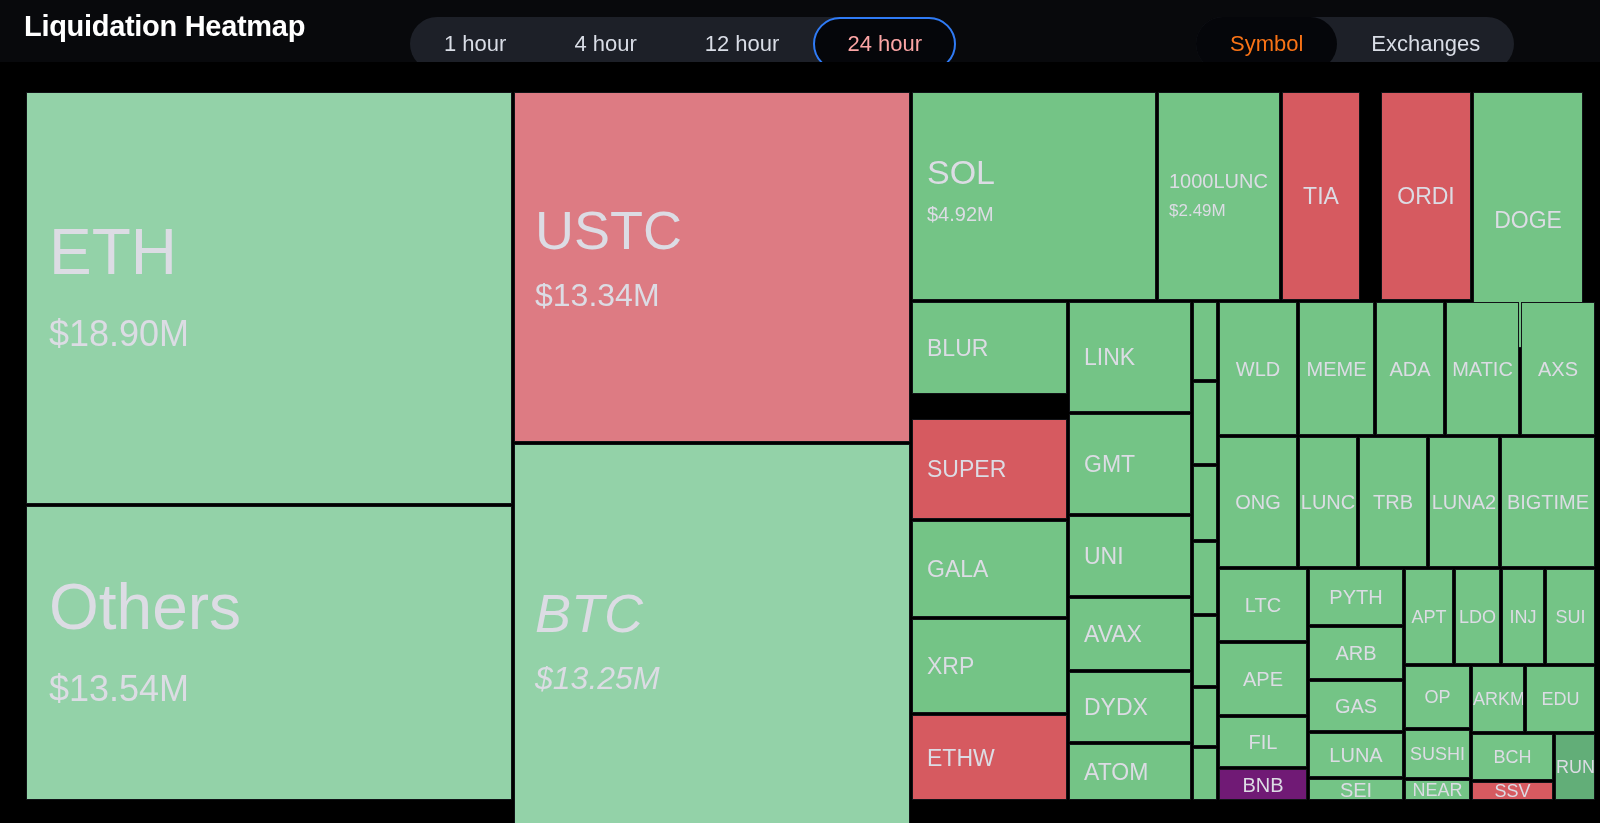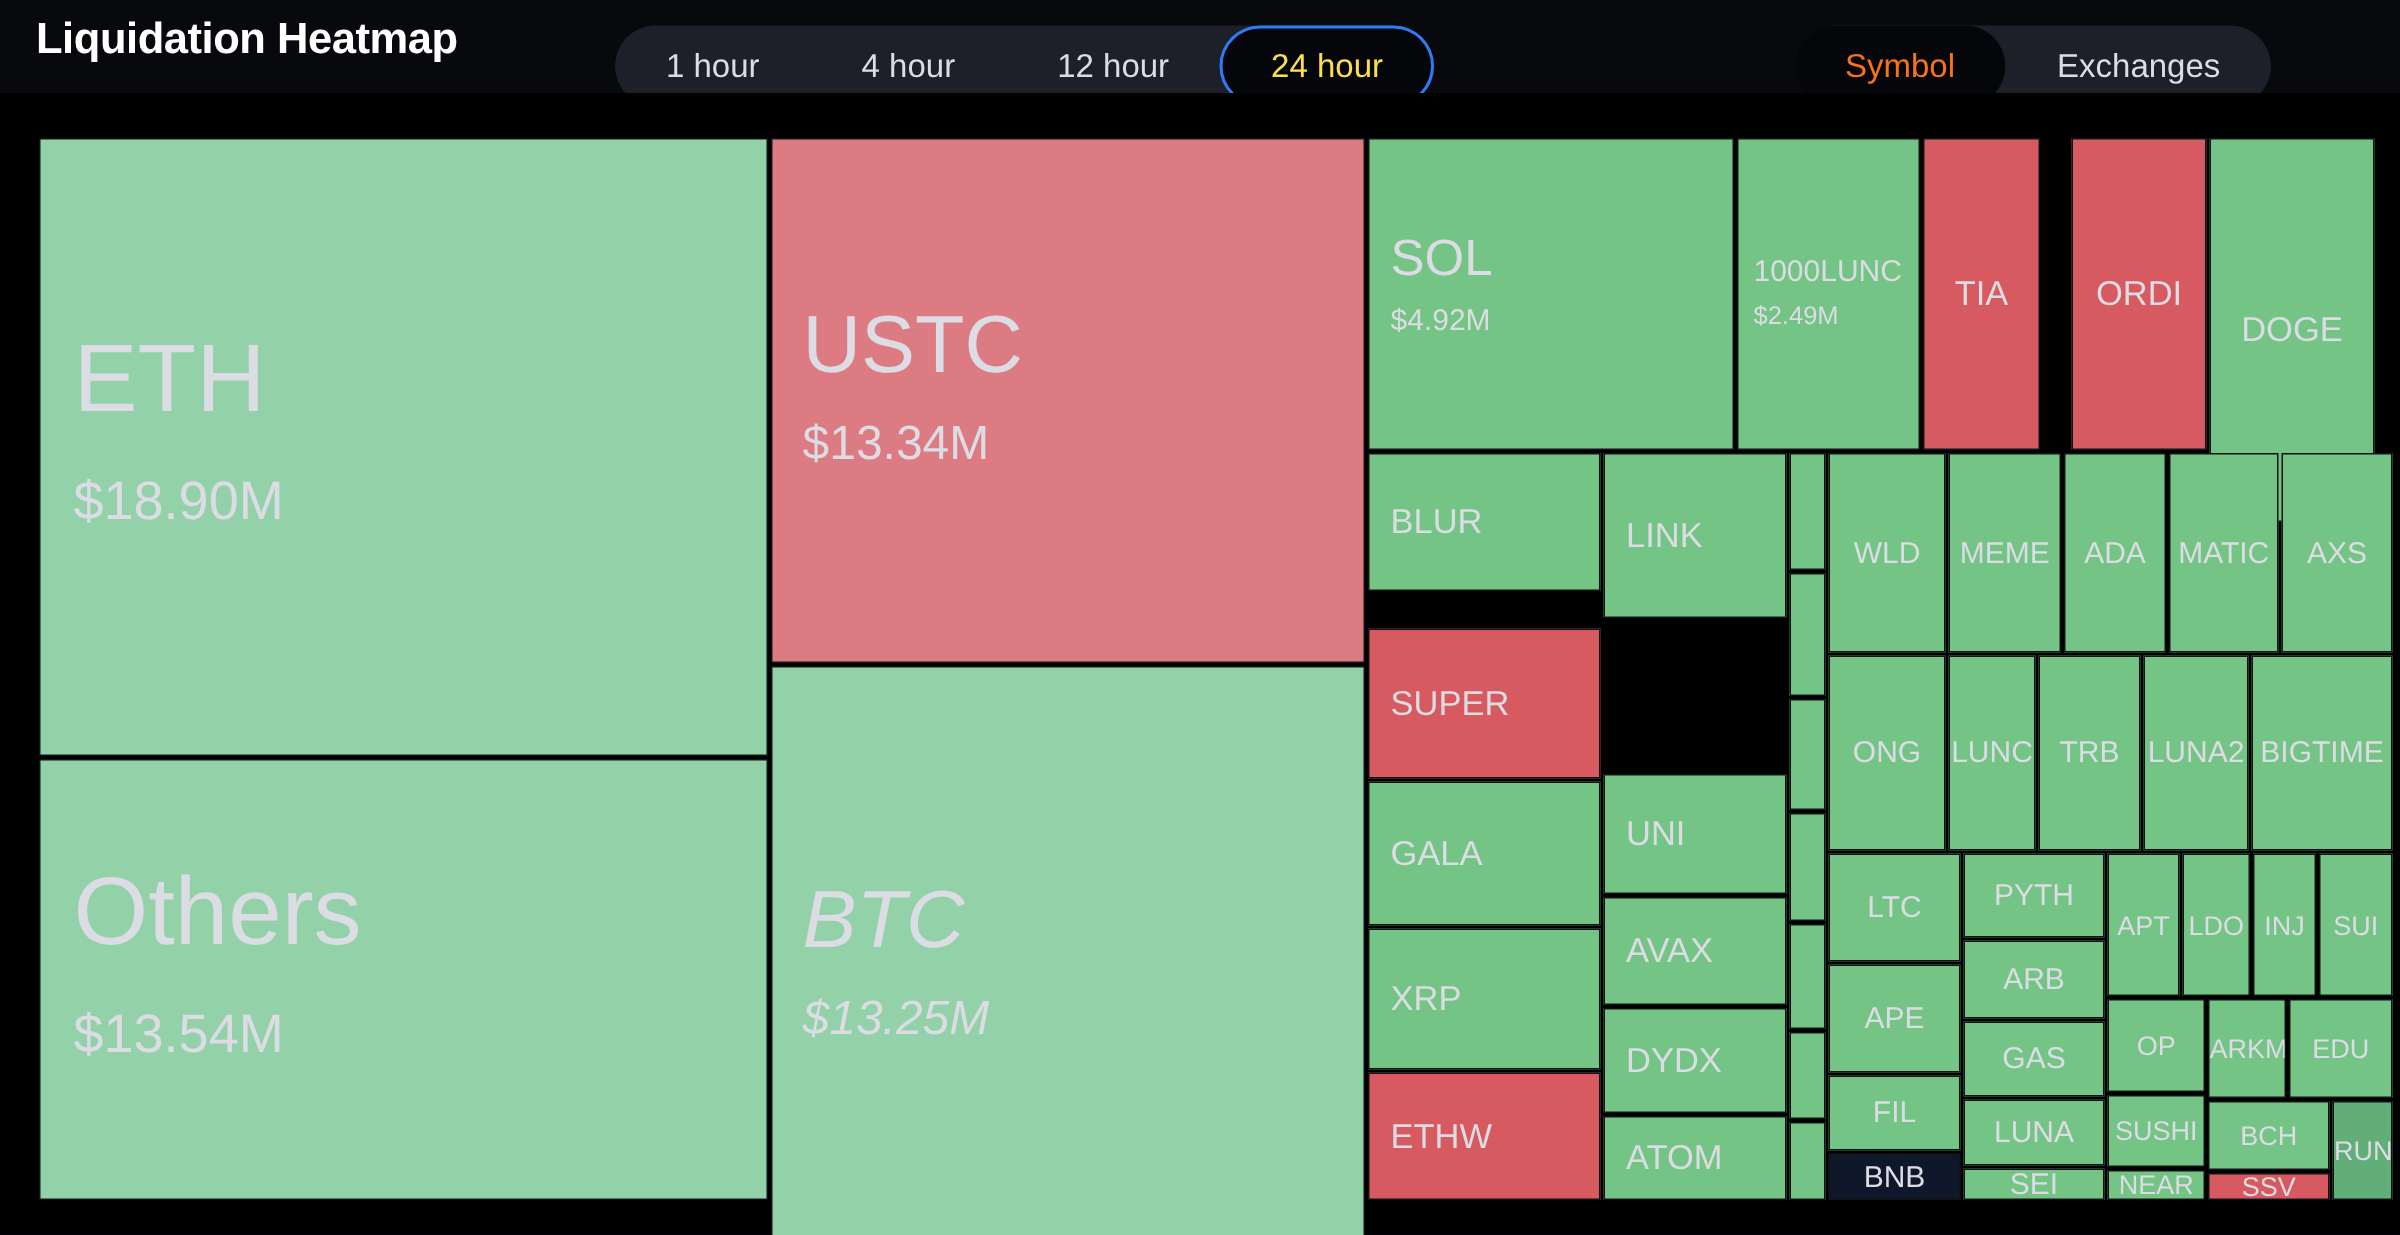--- a/index.html
+++ b/index.html
@@ -52,21 +52,21 @@
     border-radius: 27px;
     background: transparent;
     border: 2px solid transparent;
     white-space: nowrap;
     cursor: pointer;
     user-select: none;
   }
   .pill.active {
     background: #05060a;
     border: 2px solid #2f7bf6;
-    color: #fde047;
+    color: #fca5a5;
   }
   .pill.selected {
     background: #05060a;
     border: 2px solid transparent;
     color: #f97316;
   }
 
   
   #treemap {
     position: absolute;
@@ -173,20 +173,23 @@
       <span class="tile-label">XRP</span>
     </div>
     <div class="tile l-med" style="left: 912px; top: 459px; width: 155px; height: 96px; background: rgb(116, 196, 134);">
       <span class="tile-label">GALA</span>
     </div>
     <div class="tile l-med" style="left: 912px; top: 653px; width: 155px; height: 85px; background: rgb(214, 90, 96);">
       <span class="tile-label">ETHW</span>
     </div>
     <div class="tile l-med" style="left: 1069px; top: 240px; width: 122px; height: 110px; background: rgb(116, 196, 134);">
       <span class="tile-label">LINK</span>
+    </div>
+    <div class="tile l-med" style="left: 1069px; top: 352px; width: 122px; height: 100px; background: rgb(116, 196, 134);">
+      <span class="tile-label">GMT</span>
     </div>
     <div class="tile l-med" style="left: 1069px; top: 454px; width: 122px; height: 80px; background: rgb(116, 196, 134);">
       <span class="tile-label">UNI</span>
     </div>
     <div class="tile l-med" style="left: 1069px; top: 536px; width: 122px; height: 72px; background: rgb(116, 196, 134);">
       <span class="tile-label">AVAX</span>
     </div>
     <div class="tile l-med" style="left: 1069px; top: 610px; width: 122px; height: 70px; background: rgb(116, 196, 134);">
       <span class="tile-label">DYDX</span>
     </div>
@@ -232,21 +235,21 @@
     </div>
     <div class="tile c-sm" style="left: 1219px; top: 507px; width: 88px; height: 72px; background: rgb(116, 196, 134);">
       <span class="tile-label">LTC</span>
     </div>
     <div class="tile c-sm" style="left: 1219px; top: 581px; width: 88px; height: 72px; background: rgb(116, 196, 134);">
       <span class="tile-label">APE</span>
     </div>
     <div class="tile c-sm" style="left: 1219px; top: 655px; width: 88px; height: 50px; background: rgb(116, 196, 134);">
       <span class="tile-label">FIL</span>
     </div>
-    <div class="tile c-sm" style="left: 1219px; top: 707px; width: 88px; height: 31px; background: #0f172a;">
+    <div class="tile c-sm" style="left: 1219px; top: 707px; width: 88px; height: 31px; background: #701a75;">
       <span class="tile-label">BNB</span>
     </div>
     <div class="tile c-sm" style="left: 1309px; top: 507px; width: 94px; height: 56px; background: rgb(116, 196, 134);">
       <span class="tile-label">PYTH</span>
     </div>
     <div class="tile c-sm" style="left: 1309px; top: 565px; width: 94px; height: 52px; background: rgb(116, 196, 134);">
       <span class="tile-label">ARB</span>
     </div>
     <div class="tile c-sm" style="left: 1309px; top: 619px; width: 94px; height: 50px; background: rgb(116, 196, 134);">
       <span class="tile-label">GAS</span>

